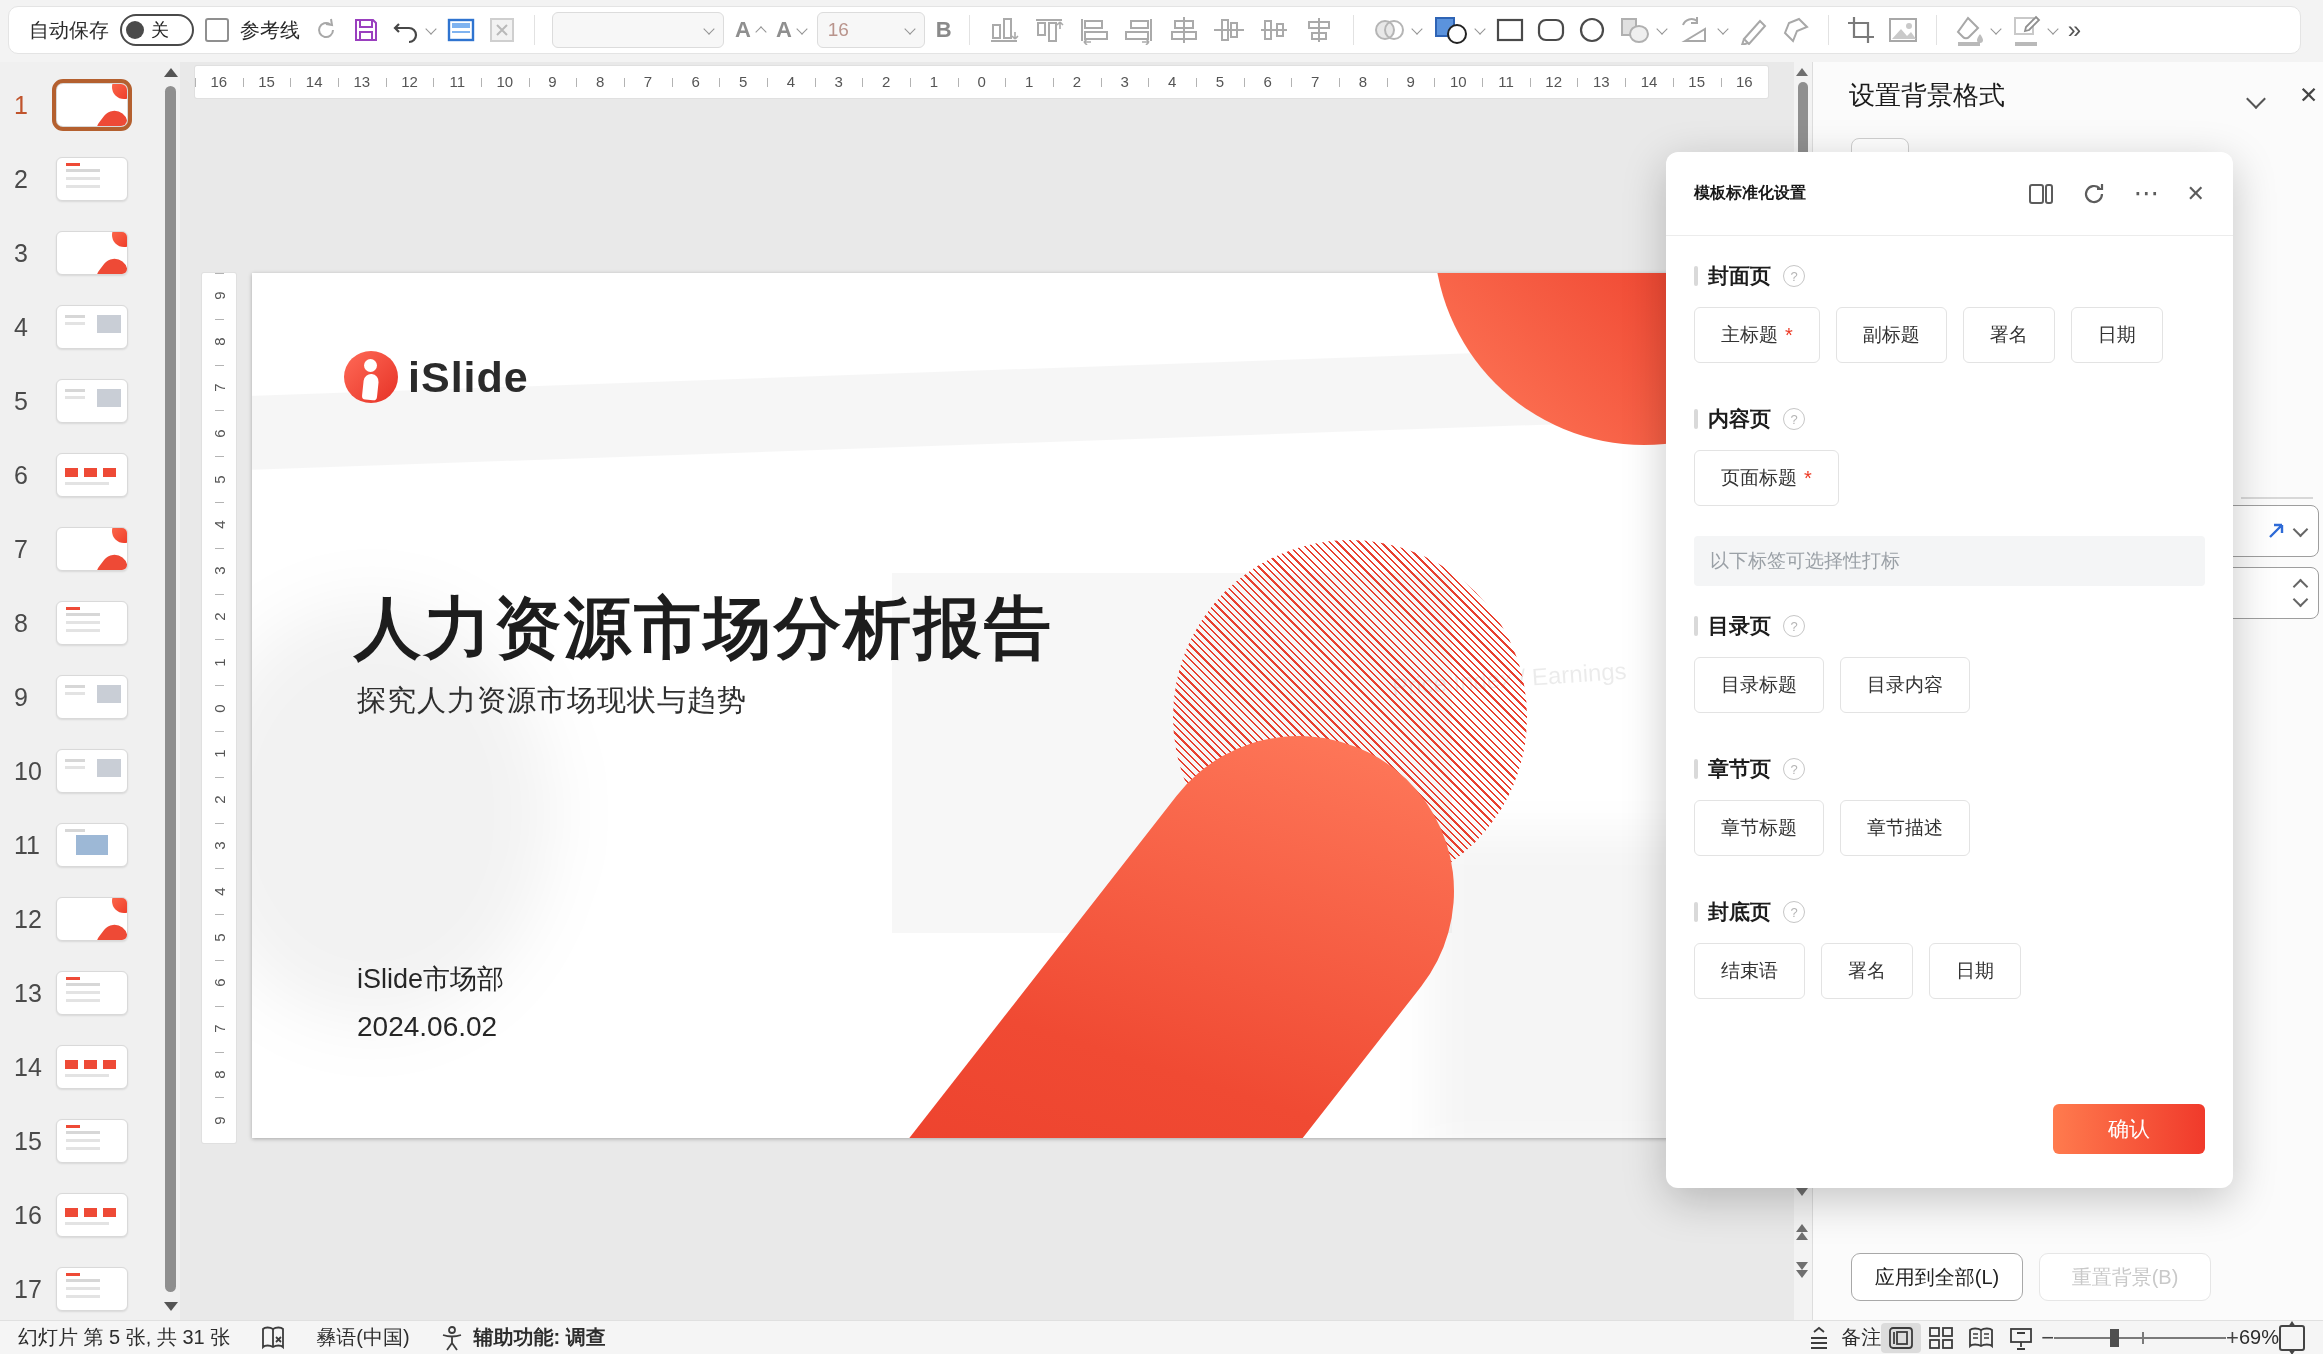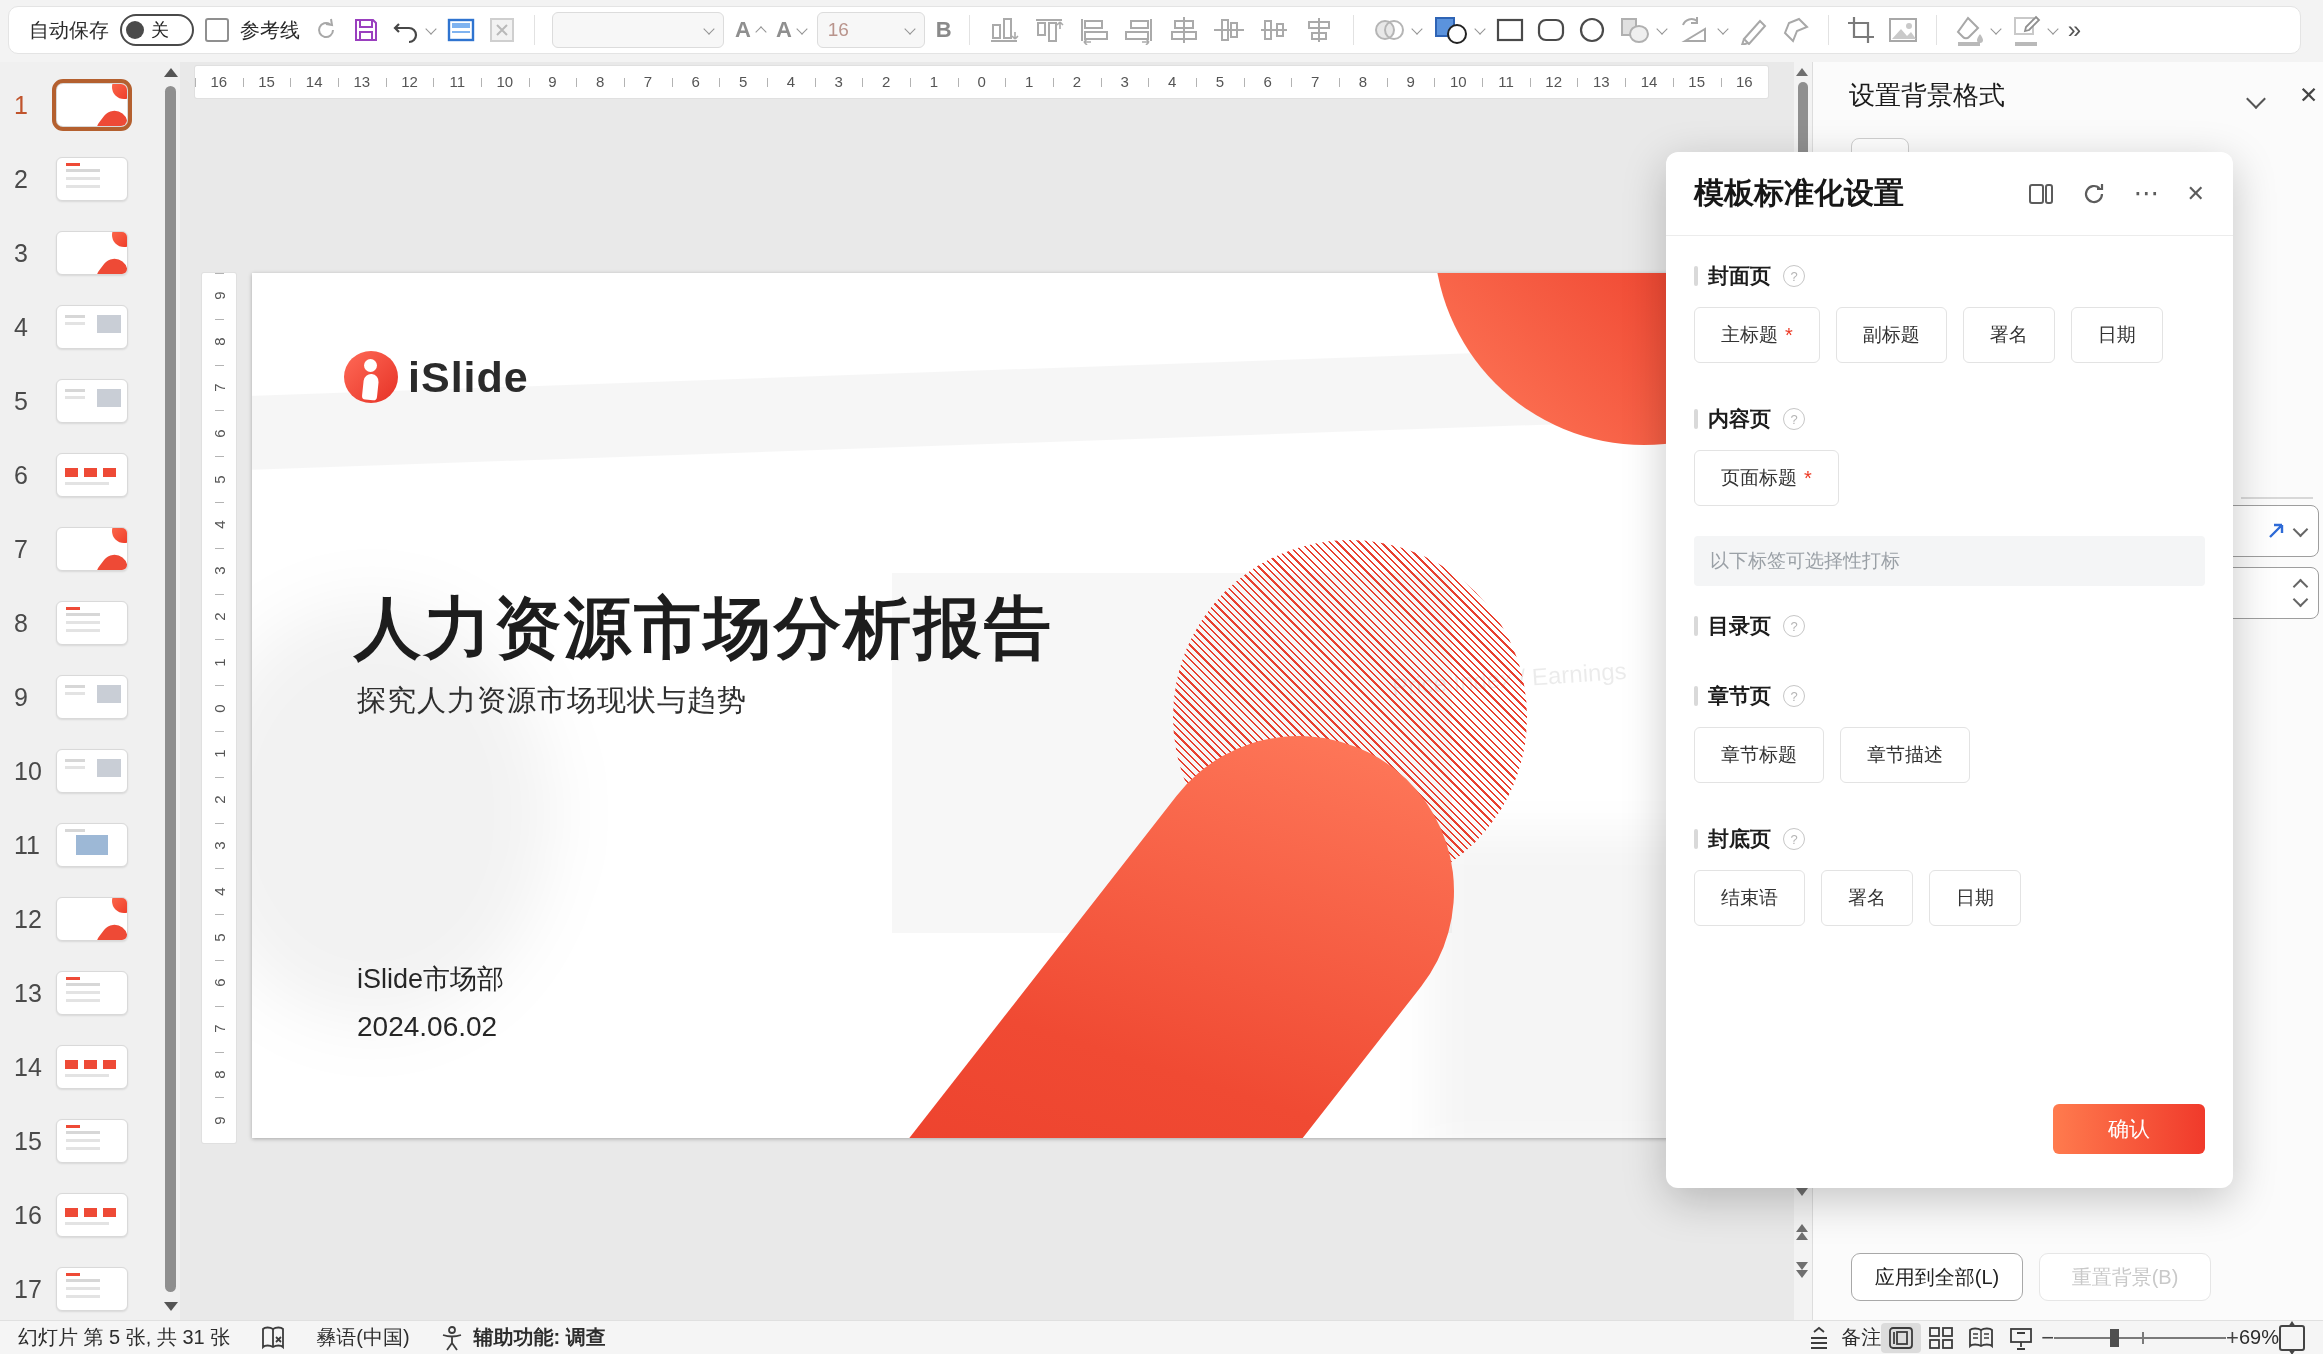--- a/index.html
+++ b/index.html
@@ -83,21 +83,21 @@
   .edgebox{position:absolute;width:94px;height:52px;border:1px solid #9e9e9e;border-radius:8px;background:#fff;display:flex;align-items:center;justify-content:flex-end;padding-right:12px;box-sizing:border-box;gap:10px;}
   #edgeline{position:absolute;left:428px;top:435px;width:72px;height:2px;background:#d8d8d8;}
   .spin{display:flex;flex-direction:column;gap:6px;align-items:center;}
   .sc{width:9px;height:9px;border-right:2px solid #666;border-bottom:2px solid #666;}
   .rbtn{position:absolute;height:48px;border-radius:9px;background:#fff;display:flex;align-items:center;justify-content:center;font-size:20px;box-sizing:border-box;}
   #applyall{left:38px;top:1191px;width:172px;border:1.5px solid #a8a8a8;color:#222;}
   #resetbg{left:226px;top:1191px;width:172px;border:1px solid #e6e6e6;color:#c9c9c9;}
   
   #dialog{left:1666px;top:152px;width:567px;height:1036px;background:#fff;border-radius:12px;box-shadow:0 12px 44px rgba(0,0,0,.22);z-index:20;}
   #dlghead{position:absolute;left:0;top:0;width:100%;height:84px;display:flex;align-items:center;padding:0 28px;border-bottom:1px solid #ececec;box-sizing:border-box;}
-  #dlgtitle{font-size:30px;font-weight:700;color:#171717;}
+  #dlgtitle{font-size:16px;font-weight:700;color:#171717;}
   #dlgicons{margin-left:auto;display:flex;align-items:center;gap:27px;color:#5c5c5c;}
   #dlgbody{position:absolute;left:0;top:84px;width:100%;bottom:0;padding:0 28px;box-sizing:border-box;}
   .dsec{margin-top:42px;}
   .dsec:first-child{margin-top:26px;}
   .dsech{display:flex;align-items:center;gap:10px;}
   .dbar{width:4px;height:20px;background:#d9d9d9;border-radius:2px;}
   .dsectitle{font-size:21px;font-weight:700;color:#1c1c1c;text-align:right;}
   .help{width:20px;height:20px;border:1.5px solid #c6c6c6;border-radius:50%;color:#b5b5b5;font-size:13px;display:flex;align-items:center;justify-content:center;margin-left:2px;}
   .tagrow{display:flex;gap:16px;margin-top:17px;}
   .tagbtn{height:56px;border:1px solid #e3e3e3;border-radius:6px;background:#fff;display:flex;align-items:center;padding:0 26px;font-size:19px;color:#333;box-sizing:border-box;}
@@ -628,20 +628,28 @@
             </span>
           </div>
         </div>
         <div id="infobar">以下标签可选择性打标</div>
         <div class="dsec">
           <div class="dsech">
             <span class="dbar"></span>
             <span class="dsectitle">目录页</span>
             <span class="help">?</span>
           </div>
+          <div class="tagrow">
+            <span class="tagbtn">
+              <span>目录标题</span>
+            </span>
+            <span class="tagbtn">
+              <span>目录内容</span>
+            </span>
+          </div>
         </div>
         <div class="dsec">
           <div class="dsech">
             <span class="dbar"></span>
             <span class="dsectitle">章节页</span>
             <span class="help">?</span>
           </div>
           <div class="tagrow">
             <span class="tagbtn">
               <span>章节标题</span>

